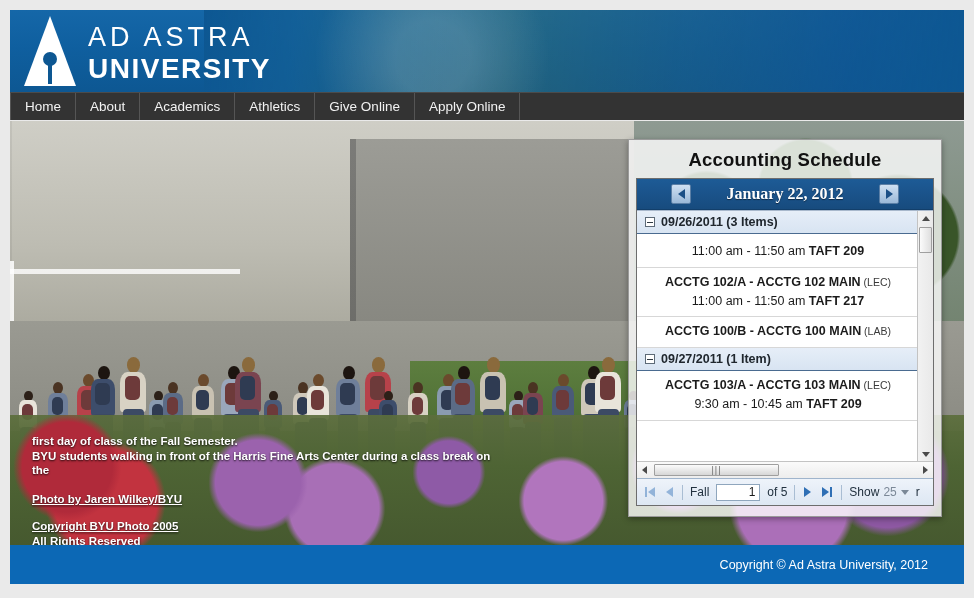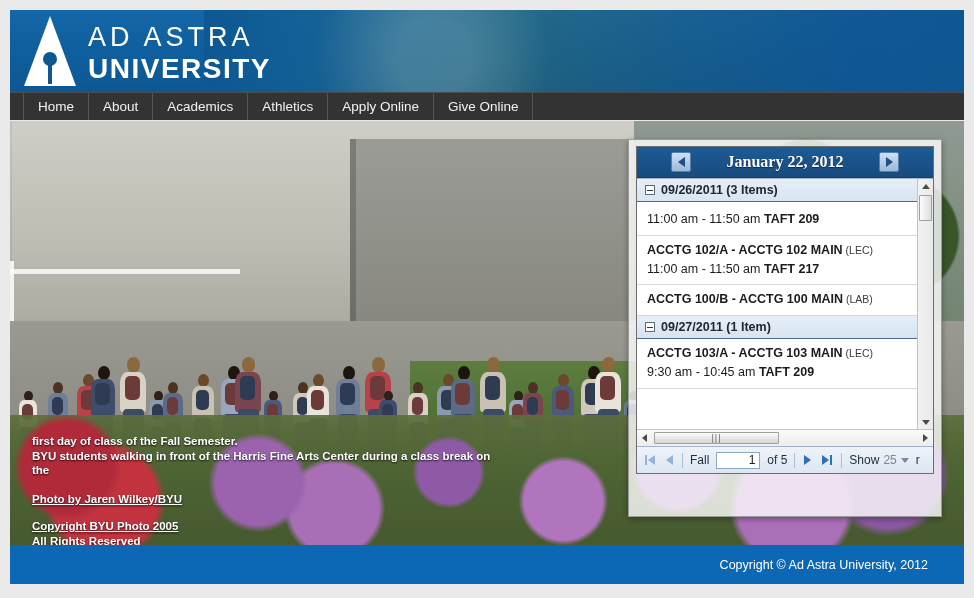--- a/index.html
+++ b/index.html
@@ -72,21 +72,21 @@
     border-top: 1px solid #4b4b4b;
   }
   .nav-item {
     display: flex; align-items: center;
     padding: 0 14px;
     color: #f2f2f2; font-size: 13.5px;
     border-right: 1px solid #555555;
     cursor: pointer;
     white-space: nowrap;
   }
-  .nav-item:first-child { border-left: 1px solid #555555; margin-left:13px; }
+  .nav-item:first-child { border-left: 1px solid #555555; margin-left:0; }
 
   
   .hero {
     position: absolute; left: 10px; top: 121px;
     width: 954px; height: 424px;
     overflow: hidden;
     background: #5a6a52;
   }
   .hero-sky {
     position:absolute; left:0; top:0; width:100%; height:180px;
@@ -204,21 +204,21 @@
     font-family: "Liberation Serif", serif;
     min-width: 160px; text-align:center;
     text-shadow: 0 1px 1px rgba(0,0,0,.5);
   }
   .grid-body {
     flex: 1;
     display: flex;
     overflow: hidden;
     border-top: 1px solid #a8b8cc;
   }
-  .rows { flex: 1; overflow: hidden; background:#ffffff; }
+  .rows { flex: 1; overflow: hidden; background:#ffffff;text-align:center; }
   .group-row {
     background: linear-gradient(180deg,#e6eef8 0%, #d8e4f2 100%);
     border-bottom: 1px solid #4a6b90;
     padding: 4px 6px 4px 8px;
     display: flex; align-items: center; gap: 6px;
     font-size: 12.5px; font-weight: bold; color: #20272e;
     cursor: pointer;
   }
   .collapse-icon {
     width: 10px; height: 10px;
@@ -347,22 +347,22 @@
         <div class="wm-bot">UNIVERSITY</div>
       </div>
     </div>
   </div>
 
   <div class="nav">
     <div class="nav-item">Home</div>
     <div class="nav-item">About</div>
     <div class="nav-item">Academics</div>
     <div class="nav-item">Athletics</div>
+    <div class="nav-item">Give Online</div>
     <div class="nav-item">Apply Online</div>
-    <div class="nav-item">Give Online</div>
   </div>
 
   <div class="hero">
     <div class="hero-sky"></div>
     <div class="hero-bldg"></div>
     <div class="hero-bldg2"></div>
     <div class="hero-trees"></div>
     <div class="hero-rail"></div>
     <div class="hero-walk"></div>
     <div class="hero-grass"></div>
@@ -530,20 +530,21 @@
       <div class="cap-line">first day of class of the Fall Semester.</div>
       <div class="cap-line">BYU students walking in front of the Harris Fine Arts Center during a class break on the</div>
       <div class="cap-block">Photo by Jaren Wilkey/BYU</div>
       <div class="cap-block tight">Copyright BYU Photo 2005</div>
       <div>All Rights Reserved</div>
 
     </div>
   </div>
 
   <div class="panel">
+    <div class="panel-title">Accounting Schedule</div>
 
     <div class="grid">
 
       <div class="datebar">
         <div class="date-btn">
           <div class="tri-l"></div>
         </div>
         <div class="date-label">January 22, 2012</div>
         <div class="date-btn">
           <div class="tri-r"></div>

